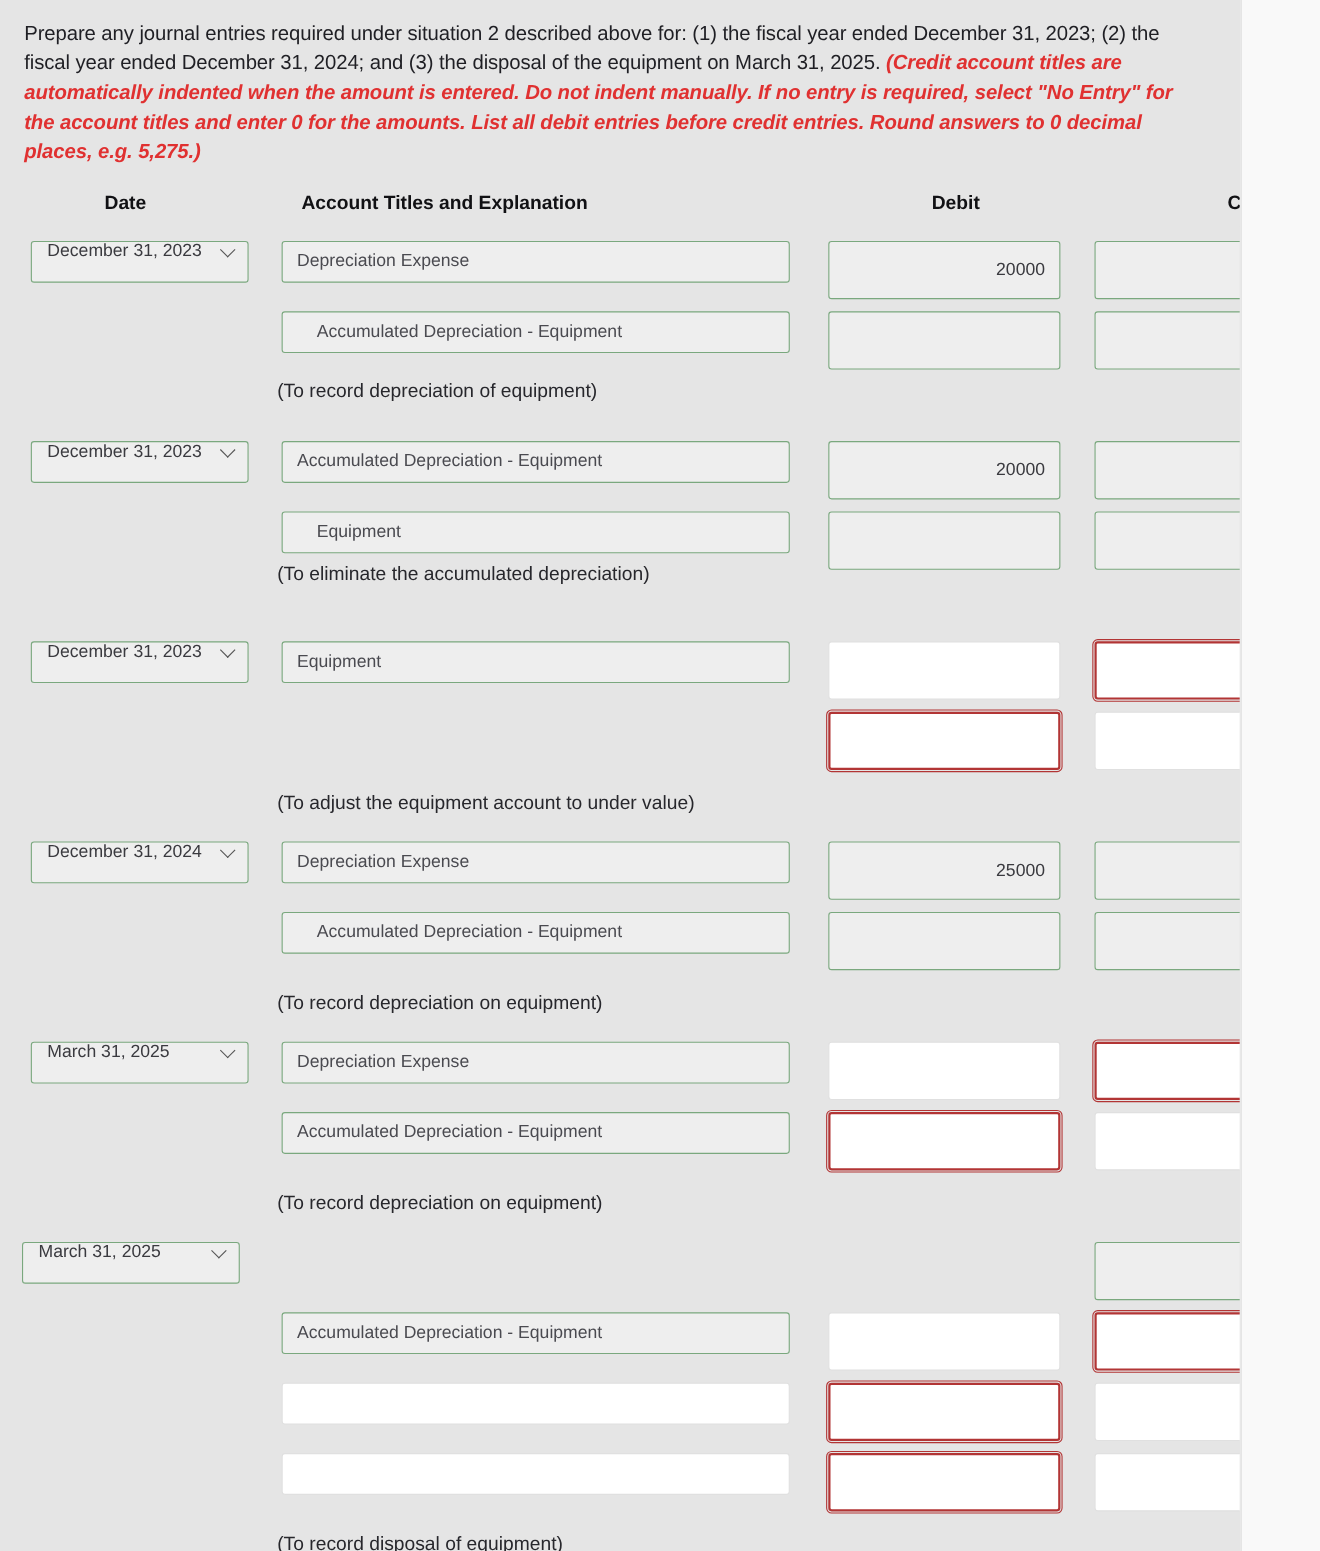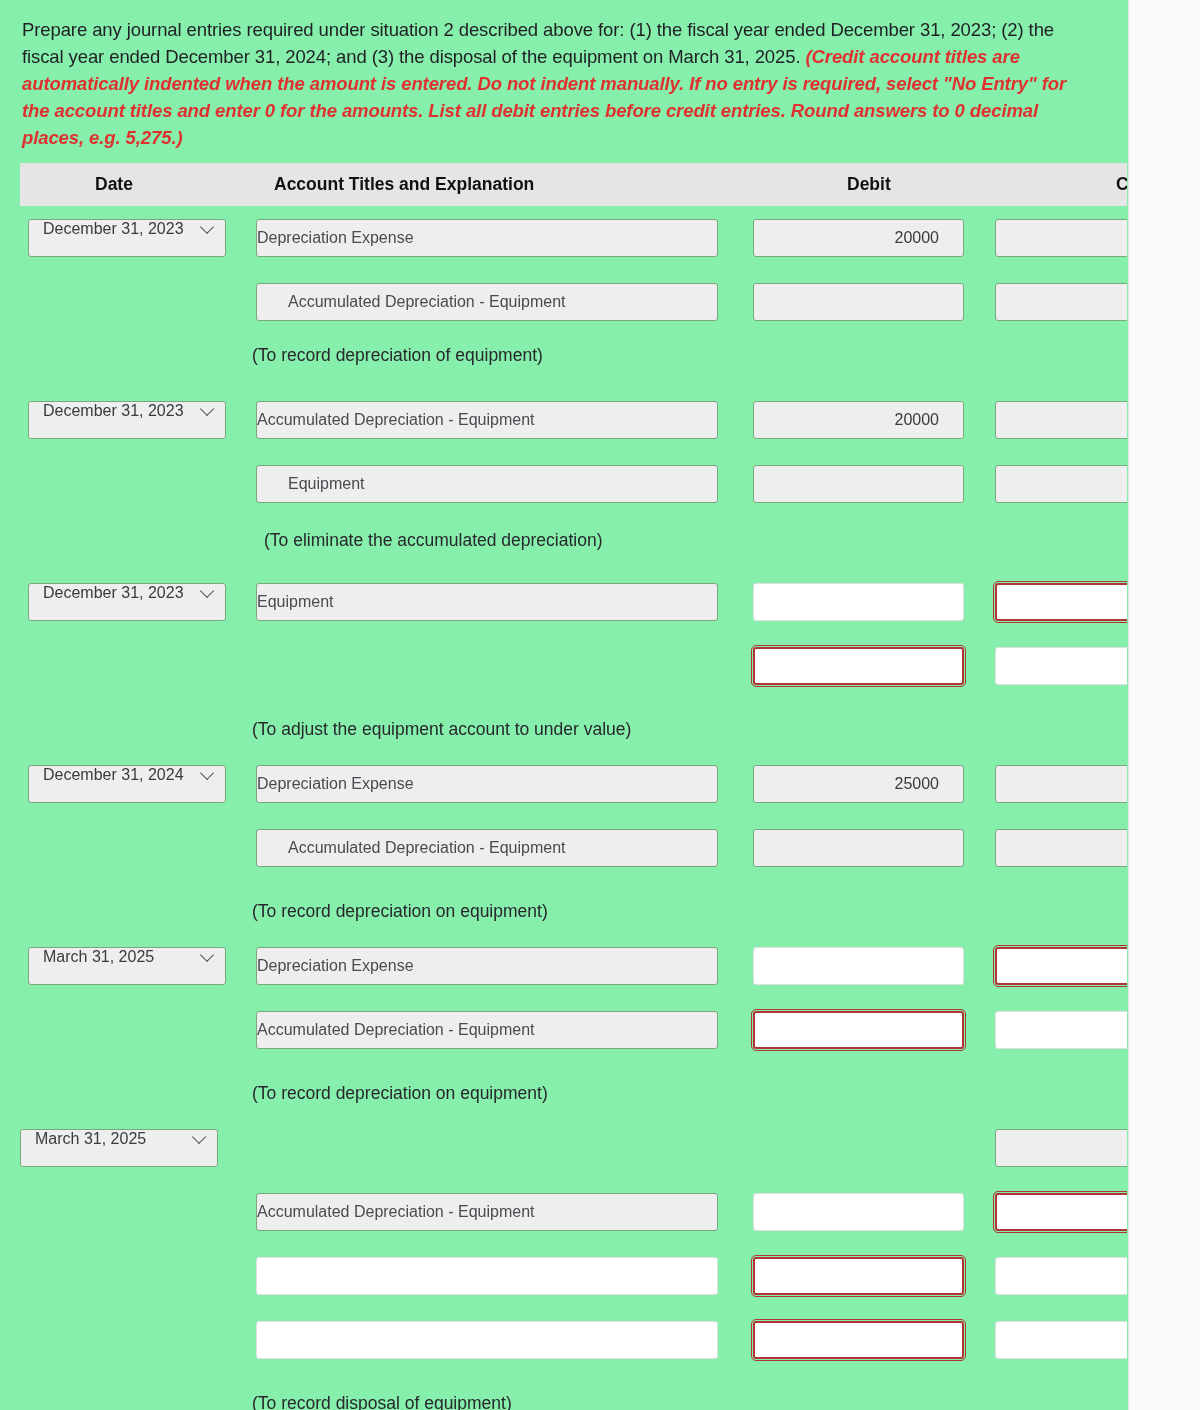--- a/index.html
+++ b/index.html
@@ -7,21 +7,21 @@
     margin: 0; padding: 0;
     width: 1200px; height: 1410px;
     background: #ffffff;
     font-family: "Liberation Sans", sans-serif;
     overflow: hidden;
   }
   #page {
     position: relative;
     width: 1200px;
     height: 1410px;
-    background: #86efac;
+    background: #e5e5e5;
   }
   
   #right-panel {
     position: absolute;
     left: 1128px; top: 0;
     width: 72px; height: 1410px;
     background: #f9f9f9;
     border-left: 1px solid #e3e3e3;
   }
   #content {
@@ -104,35 +104,36 @@
 
   
   .acct {
     position: absolute;
     left: 256px;
     width: 462px;
     height: 38px;
     border-radius: 3px;
     display: flex;
     align-items: center;
+    padding-left: 13px;
     font-size: 16px;
     color: #4a4a50;
     white-space: nowrap;
   }
   .acct.indent { padding-left: 31px; }
 
   
   .amt {
     position: absolute;
-    height: 38px;
+    height: 53px;
     border-radius: 3px;
     display: flex;
     align-items: center;
     justify-content: flex-end;
-    padding-right: 24px;
+    padding-right: 13px;
     font-size: 16px;
     color: #3a3a3f;
   }
   .amt.debit  { left: 753px;  width: 211px; }
   .amt.credit { left: 995px;  width: 211px; }
 
   
   .f-filled {
     background: #eeeeee;
     border: 1px solid #7aa87e;
@@ -198,21 +199,21 @@
           </div>
           <div class="acct f-filled">Accumulated Depreciation - Equipment</div>
           <div class="amt debit f-filled">20000</div>
           <div class="amt credit f-filled"></div>
         </div>
         <div class="row" style="top: 465px;">
           <div class="acct f-filled indent">Equipment</div>
           <div class="amt debit f-filled"></div>
           <div class="amt credit f-filled"></div>
         </div>
-        <div class="memo" style="top: 530px; margin-left: 12px;">(To eliminate the accumulated depreciation)</div>
+        <div class="memo" style="top: 511px;">(To eliminate the accumulated depreciation)</div>
         <div class="row" style="top: 583px;">
           <div class="date-select w1">
             <span class="dtext">December 31, 2023</span>
             <span class="caret"></span>
           </div>
           <div class="acct f-filled">Equipment</div>
           <div class="amt debit f-empty"></div>
           <div class="amt credit f-error"></div>
         </div>
         <div class="row" style="top: 647px;">

